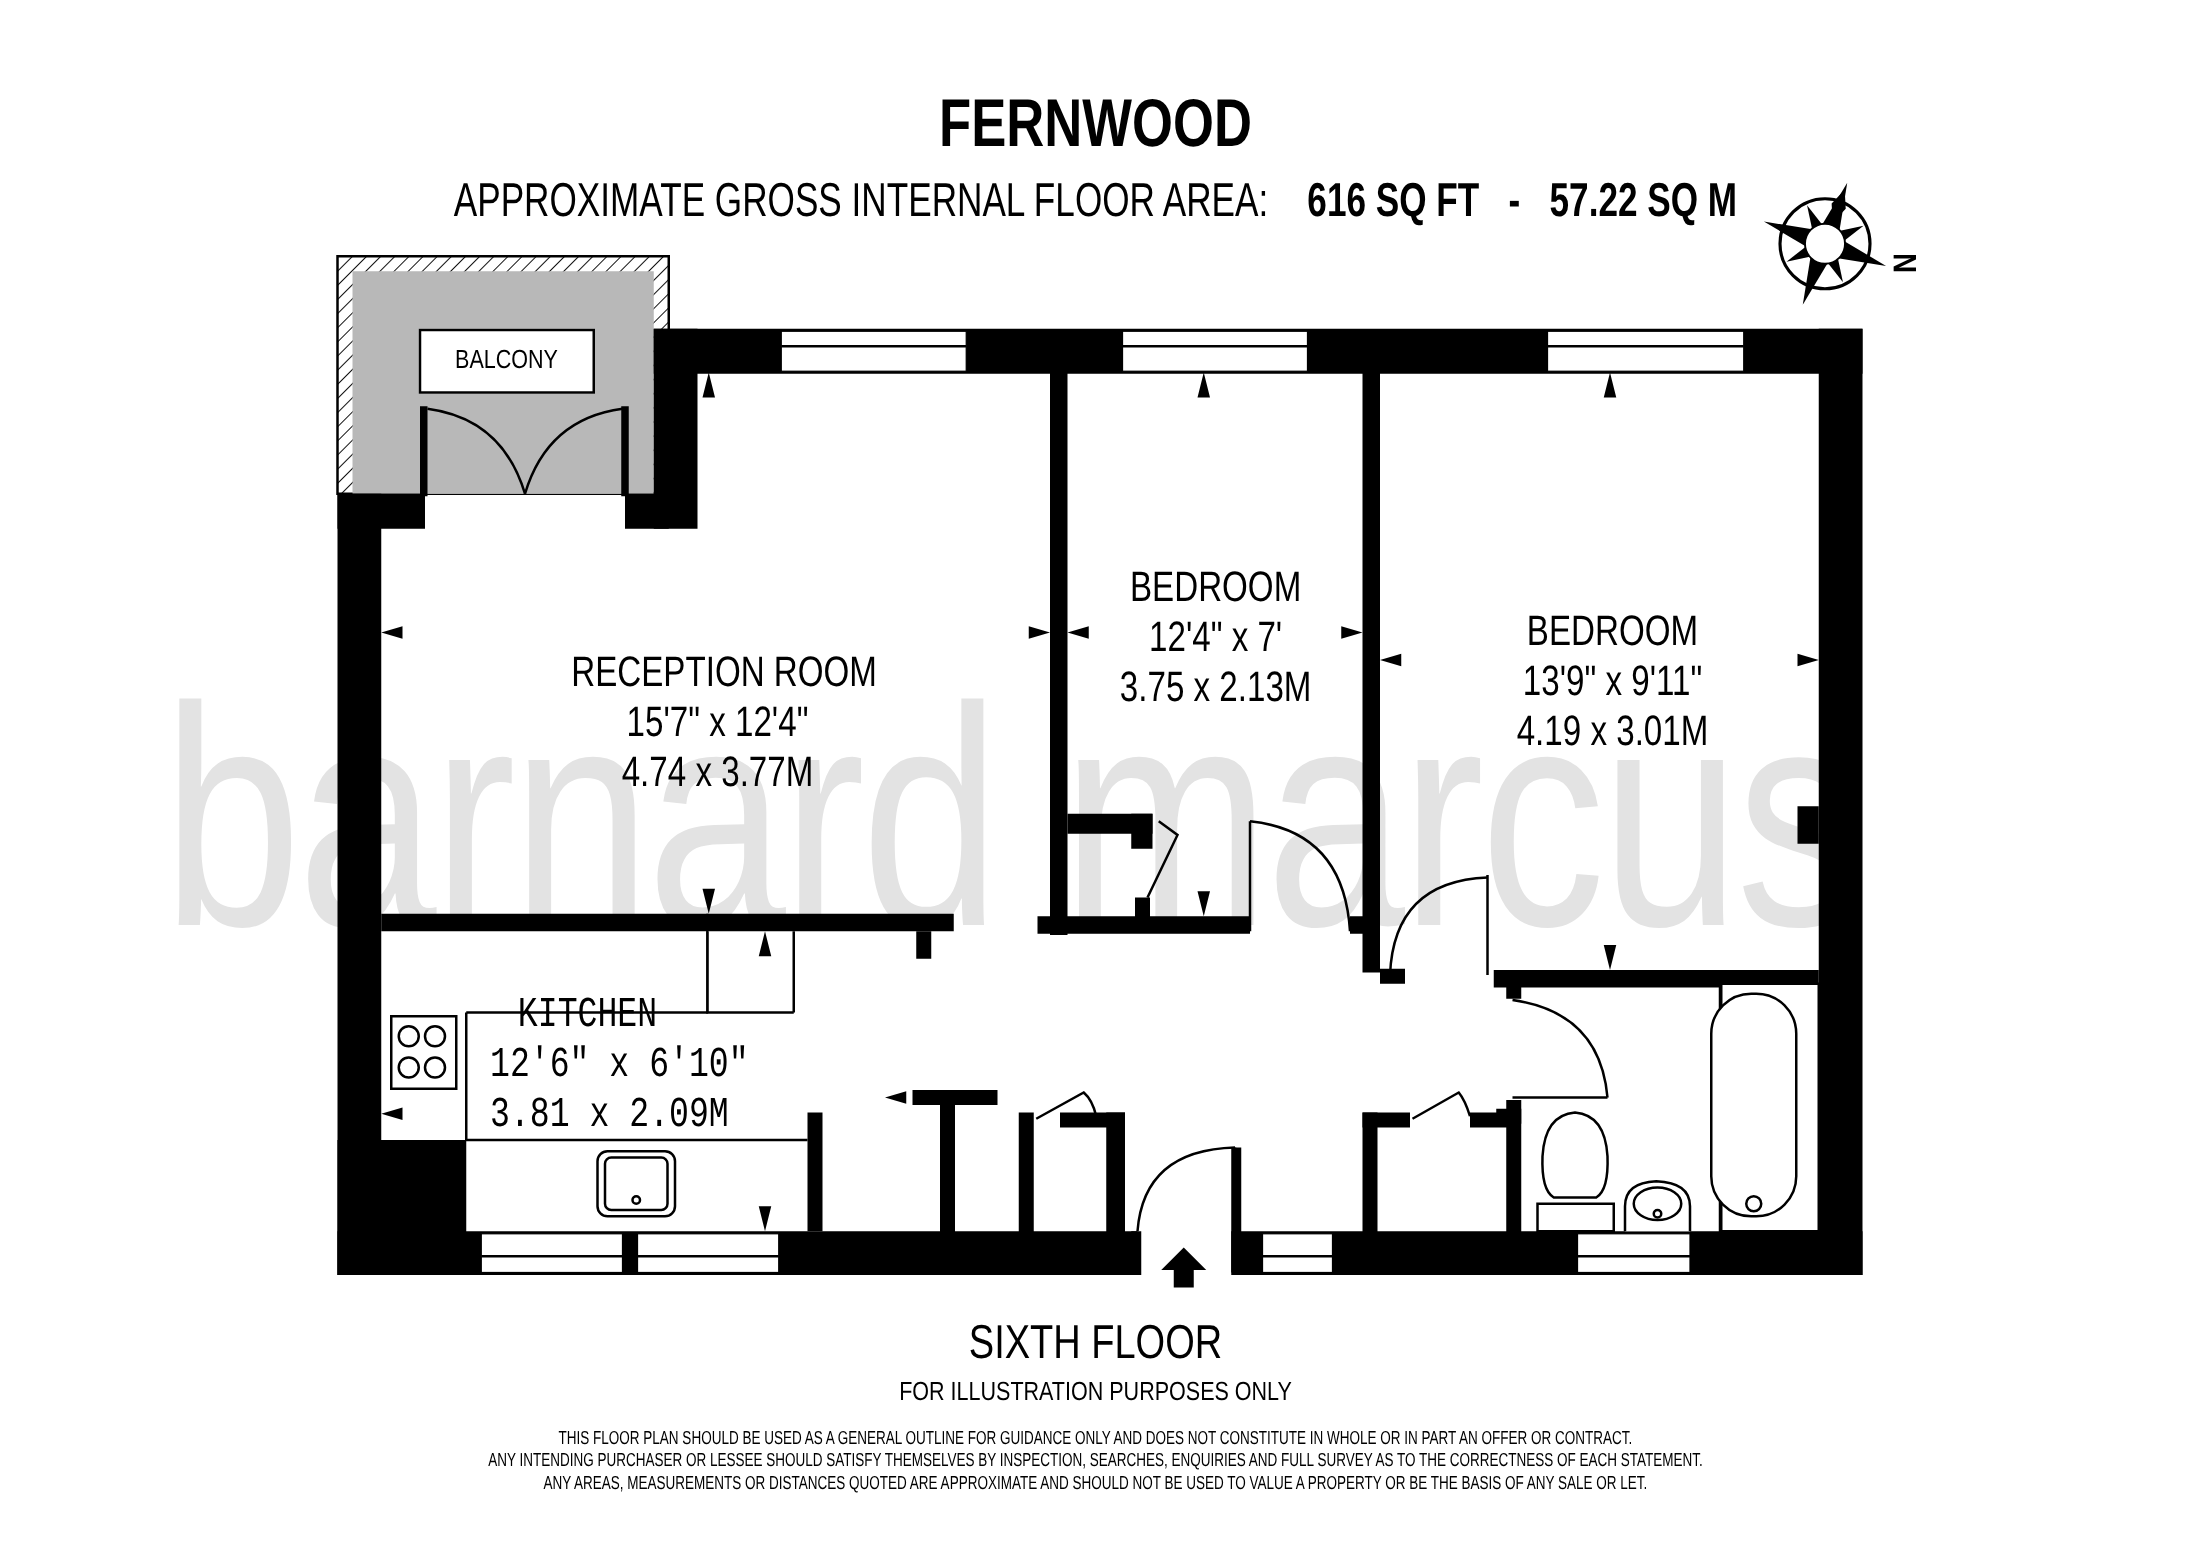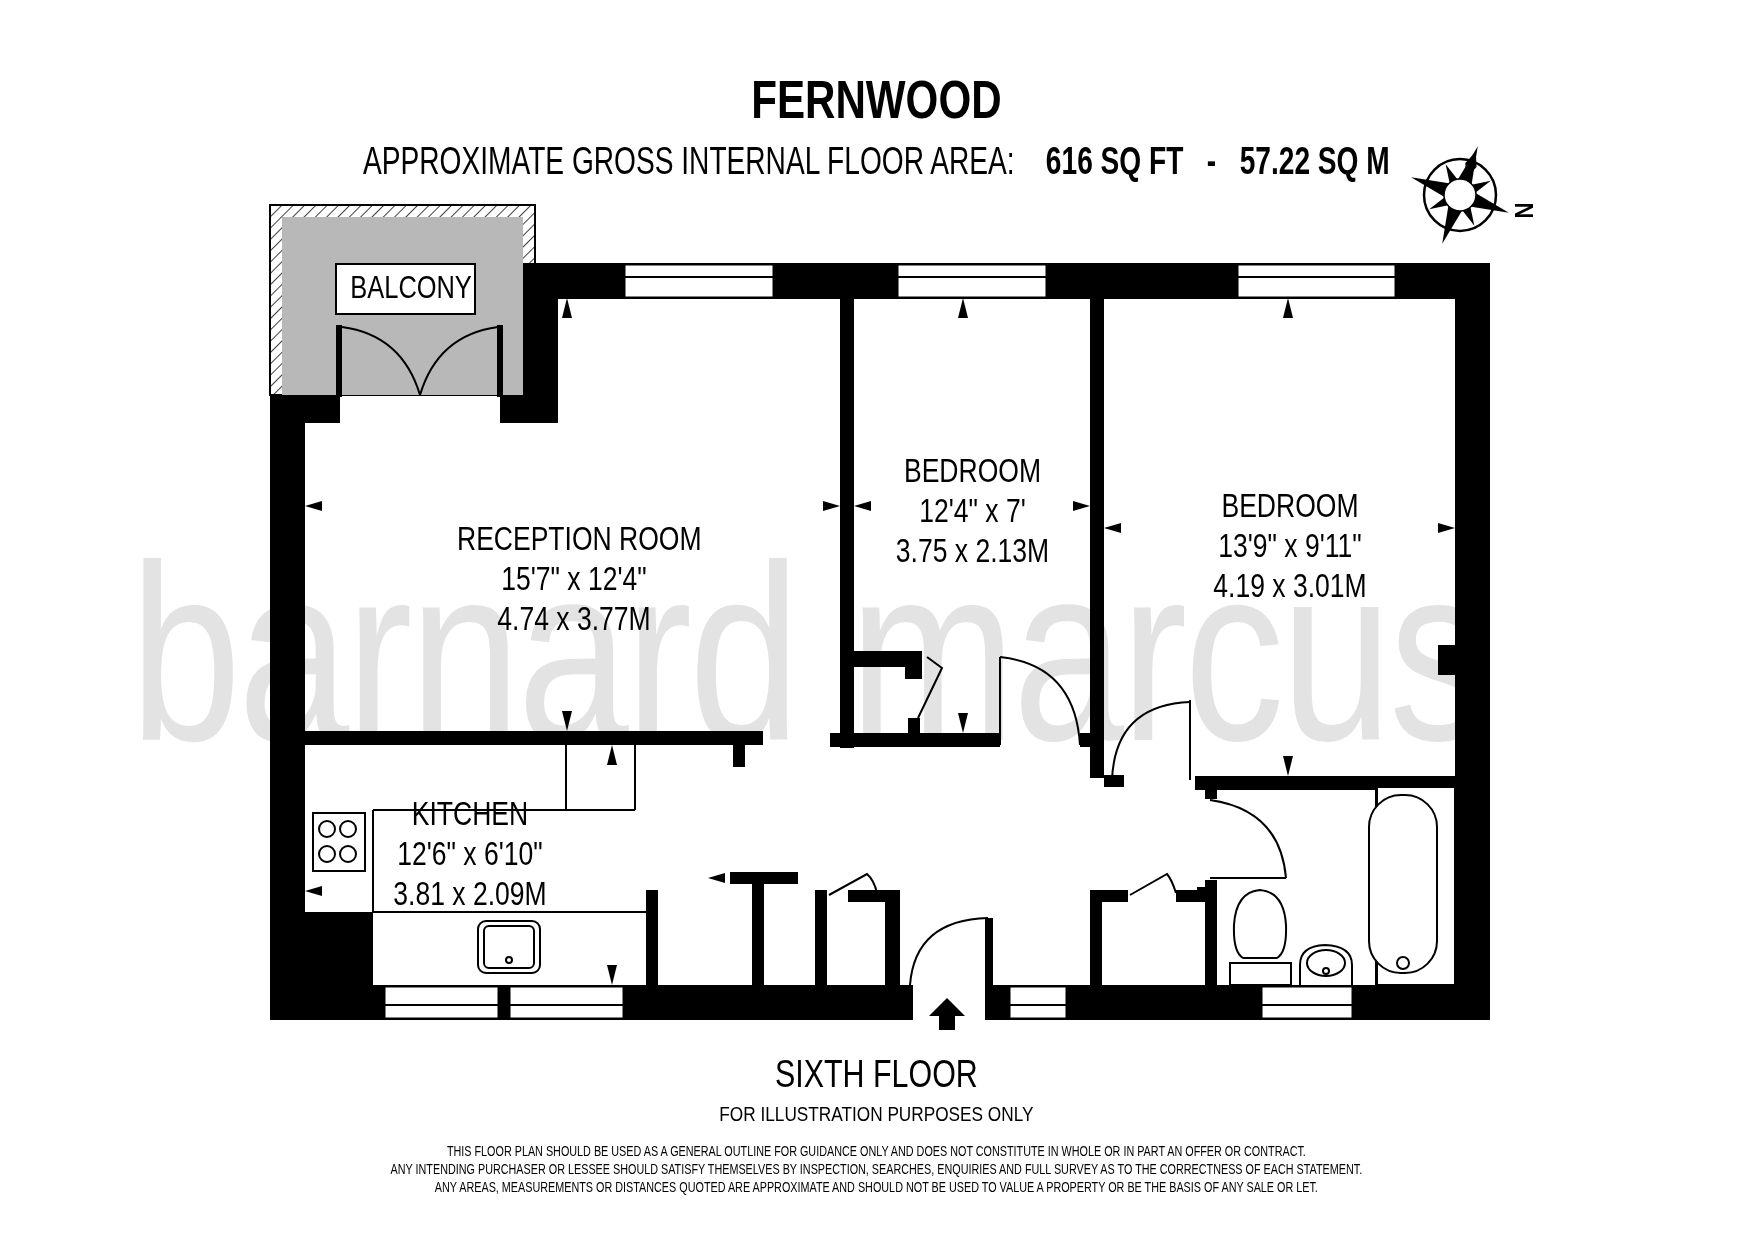--- a/index.html
+++ b/index.html
@@ -6,21 +6,21 @@
   body { width: 1753px; height: 1240px; position: relative; overflow: hidden; font-family: "Liberation Sans", sans-serif; color: #000; }
   .abs { position: absolute; }
   .title { left: 0; width: 1753px; top: 68px; text-align: center; font-size: 54px; font-weight: bold; transform: scaleX(0.78); transform-origin: 876px 0; letter-spacing: 0px; }
   .area { left: 0; width: 1753px; top: 140px; text-align: center; font-size: 38px; transform: scaleX(0.74); transform-origin: 876px 0; white-space: nowrap; }
   .area .bold { font-weight: bold; }
   .watermark { left: 130px; top: 510px; font-size: 250px; color: #e3e3e3; font-weight: normal; transform: scaleX(0.80); transform-origin: 0 0; white-space: nowrap; letter-spacing: -4px; z-index: 0; }
   svg.plan { position: absolute; left: 0; top: 0; z-index: 1; }
   .label { position: absolute; text-align: center; z-index: 2; white-space: nowrap; font-size: 34px; line-height: 40px; }
   .label span { display: block; }
   .sq { transform: scaleX(0.78); }
-  .balcony-label { position: absolute; left: 335px; top: 263px; width: 137px; height: 48px; border: 2px solid #000; background: #fff; z-index: 3; font-size: 31px; line-height: 46px; text-align: center; }
+  .balcony-label { position: absolute; left: 335px; top: 263px; width: 137px; height: 48px; border: 2px solid #000; background: #fff; z-index: 3; font-size: 21px; line-height: 46px; text-align: center; }
   .balcony-label span { display: inline-block; transform: scaleX(0.82); }
   .floor { left: 0; width: 1753px; top: 1053px; text-align: center; font-size: 38px; transform: scaleX(0.80); transform-origin: 876px 0; }
   .illus { left: 0; width: 1753px; top: 1102px; text-align: center; font-size: 21px; transform: scaleX(0.82); transform-origin: 876px 0; }
   .disclaimer { left: 0; width: 1753px; top: 1142px; text-align: center; font-size: 15px; line-height: 18px; transform: scaleX(0.72); transform-origin: 876px 0; }
   .disclaimer span { display: block; }
   .compass-n { position: absolute; left: 1515px; top: 195px; font-size: 26px; font-weight: bold; transform: rotate(-90deg) scaleX(0.85); z-index: 2; }
 </style>
 </head>
 <body>
 
@@ -241,21 +241,21 @@
   <span class="sq">12'4" x 7'</span>
   <span class="sq">3.75 x 2.13M</span>
 </div>
 
 <div class="label" style="left:1170px; top:485px; width:240px;">
   <span class="sq">BEDROOM</span>
   <span class="sq">13'9" x 9'11"</span>
   <span class="sq">4.19 x 3.01M</span>
 </div>
 
-<div class="label" style="left:370px; top:793px; width:200px;">
+<div class="label" style="left:370px; top:793px; width:200px;font-family:Liberation Mono, monospace;">
   <span class="sq">KITCHEN</span>
   <span class="sq">12'6" x 6'10"</span>
   <span class="sq">3.81 x 2.09M</span>
 </div>
 
 <div class="compass-n">N</div>
 
 <div class="abs floor">SIXTH FLOOR</div>
 <div class="abs illus">FOR ILLUSTRATION PURPOSES ONLY</div>
 <div class="abs disclaimer">

